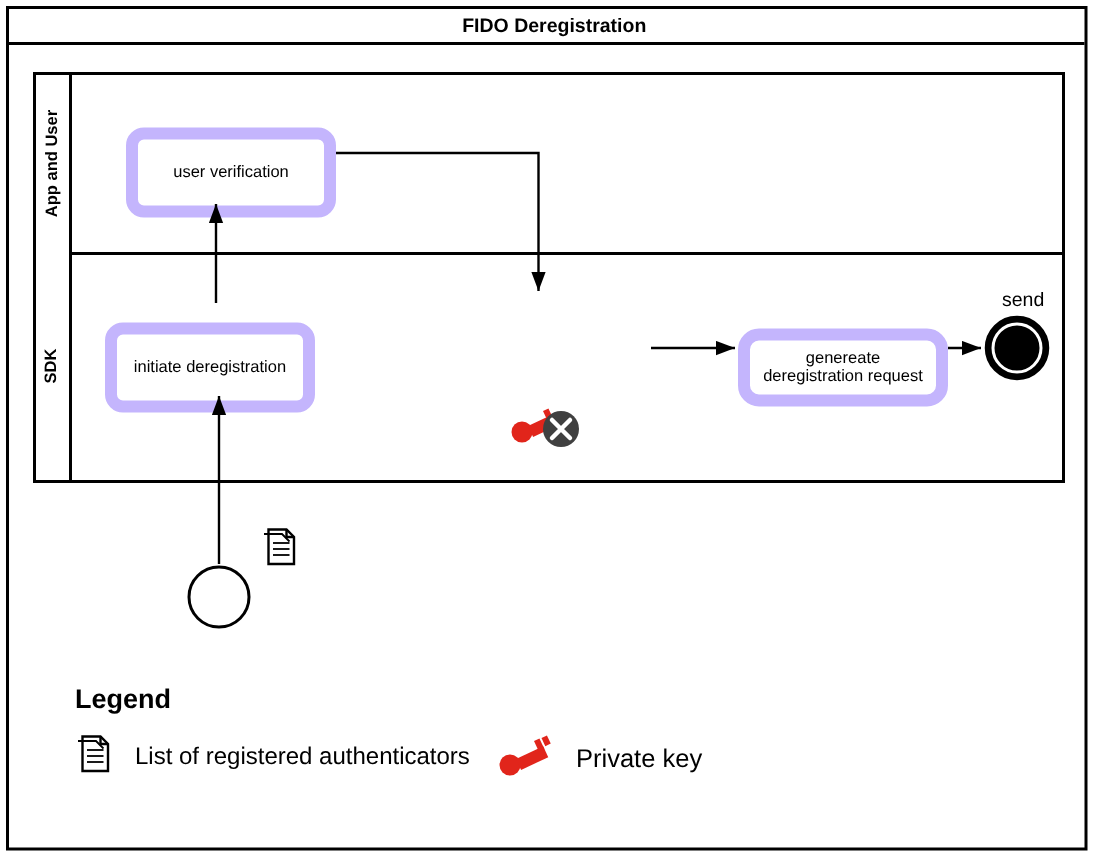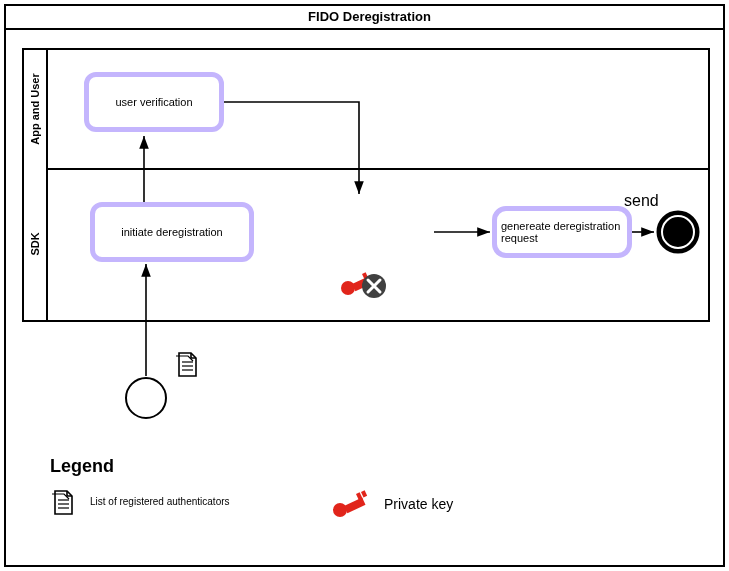--- a/index.html
+++ b/index.html
@@ -56,30 +56,31 @@
   }
   .lane-top { top: 0; height: 118px; }
   .lane-bot { top: 118px; bottom: 0; }
   .lane-sep {
     position: absolute;
     left: 24px; right: 0; top: 118px;
     border-top: 2px solid #000;
   }
   .task {
     position: absolute;
-    border: 5px solid #c4b5fd;
+    border: 8px solid #c4b5fd;
     border-radius: 12px;
     background: #fff;
     display: flex;
     align-items: center;
     justify-content: center;
-    text-align: left;
+    text-align: center;
     font-size: 11px;
     padding: 4px;
     box-sizing: border-box;
+    margin-top: 13px;
   }
   .abs { position: absolute; }
   .legend-title {
     font-weight: bold;
     font-size: 18px;
   }
   svg.overlay {
     position: absolute; left:0; top:0;
     pointer-events: none;
   }
@@ -97,36 +98,36 @@
       </div>
       <div class="lane-label lane-bot">
         <span>SDK</span>
       </div>
       <div class="lane-sep"></div>
 
       <div class="task" style="left:60px; top:22px; width:140px; height:60px;">
         <span>user verification</span>
       </div>
 
-      <div class="task" style="left:66px; top:152px; width:164px; height:60px;">
+      <div class="task" style="left:46px; top:152px; width:140px; height:60px;">
         <span>initiate deregistration</span>
       </div>
 
 
       <div class="task" style="left:468px; top:156px; width:140px; height:52px;border-radius:14px;">
         <span>genereate deregistration request</span>
       </div>
 
       <div class="abs" style="left:632px; top:160px;">
         <svg width="44" height="44">
           <circle cx="22" cy="22" r="20" fill="#000" stroke="#000" stroke-width="3"></circle>
           <circle cx="22" cy="22" r="16" fill="#000" stroke="#fff" stroke-width="2"></circle>
         </svg>
       </div>
-      <div class="abs" style="left:600px; top:142px; font-size:16px;">send</div>
+      <div class="abs" style="left:644px; top:142px; font-size:13px;">send</div>
 
       <div class="abs" style="left:314px; top:214px;">
         <svg width="50" height="40">
           <g transform="translate(2,6)">
             <circle cx="8" cy="18" r="7" fill="#e1251b"></circle>
             <rect x="12" y="14" width="18" height="8" fill="#e1251b" transform="rotate(-25 12 14)"></rect>
             <rect x="22" y="4" width="4" height="7" fill="#e1251b" transform="rotate(-25 22 4)"></rect>
           </g>
           <circle cx="36" cy="22" r="12" fill="#404040"></circle>
           <path d="M30 16 L42 28 M42 16 L30 28" stroke="#fff" stroke-width="3" stroke-linecap="round"></path>
@@ -184,28 +185,28 @@
     <div class="abs" style="left:44px; top:482px;">
       <svg width="26" height="30">
         <path d="M5 3 h12 l5 5 v18 h-17 z" fill="#fff" stroke="#000" stroke-width="1.6"></path>
         <path d="M17 3 v5 h5" fill="none" stroke="#000" stroke-width="1.6"></path>
         <line x1="8" y1="12" x2="19" y2="12" stroke="#000" stroke-width="1.2"></line>
         <line x1="8" y1="16" x2="19" y2="16" stroke="#000" stroke-width="1.2"></line>
         <line x1="8" y1="20" x2="19" y2="20" stroke="#000" stroke-width="1.2"></line>
         <path d="M2 6 h12 l5 5" fill="none" stroke="#000" stroke-width="1.2"></path>
       </svg>
     </div>
-    <div class="abs" style="left:84px; top:490px; font-size:10px;">List of registered authenticators</div>
+    <div class="abs" style="left:84px; top:490px; font-size:16px;">List of registered authenticators</div>
 
     <div class="abs" style="left:324px; top:480px;">
       <svg width="40" height="34">
         <g transform="translate(2,4)">
           <circle cx="8" cy="20" r="7" fill="#e1251b"></circle>
           <rect x="12" y="16" width="20" height="8" fill="#e1251b" transform="rotate(-25 12 16)"></rect>
           <rect x="24" y="4" width="4" height="8" fill="#e1251b" transform="rotate(-25 24 4)"></rect>
           <rect x="29" y="2" width="4" height="6" fill="#e1251b" transform="rotate(-25 29 2)"></rect>
         </g>
       </svg>
     </div>
-    <div class="abs" style="left:378px; top:490px; font-size:14px;">Private key</div>
+    <div class="abs" style="left:378px; top:490px; font-size:17px;">Private key</div>
 
   </div>
 </div>
 
 </body></html>

